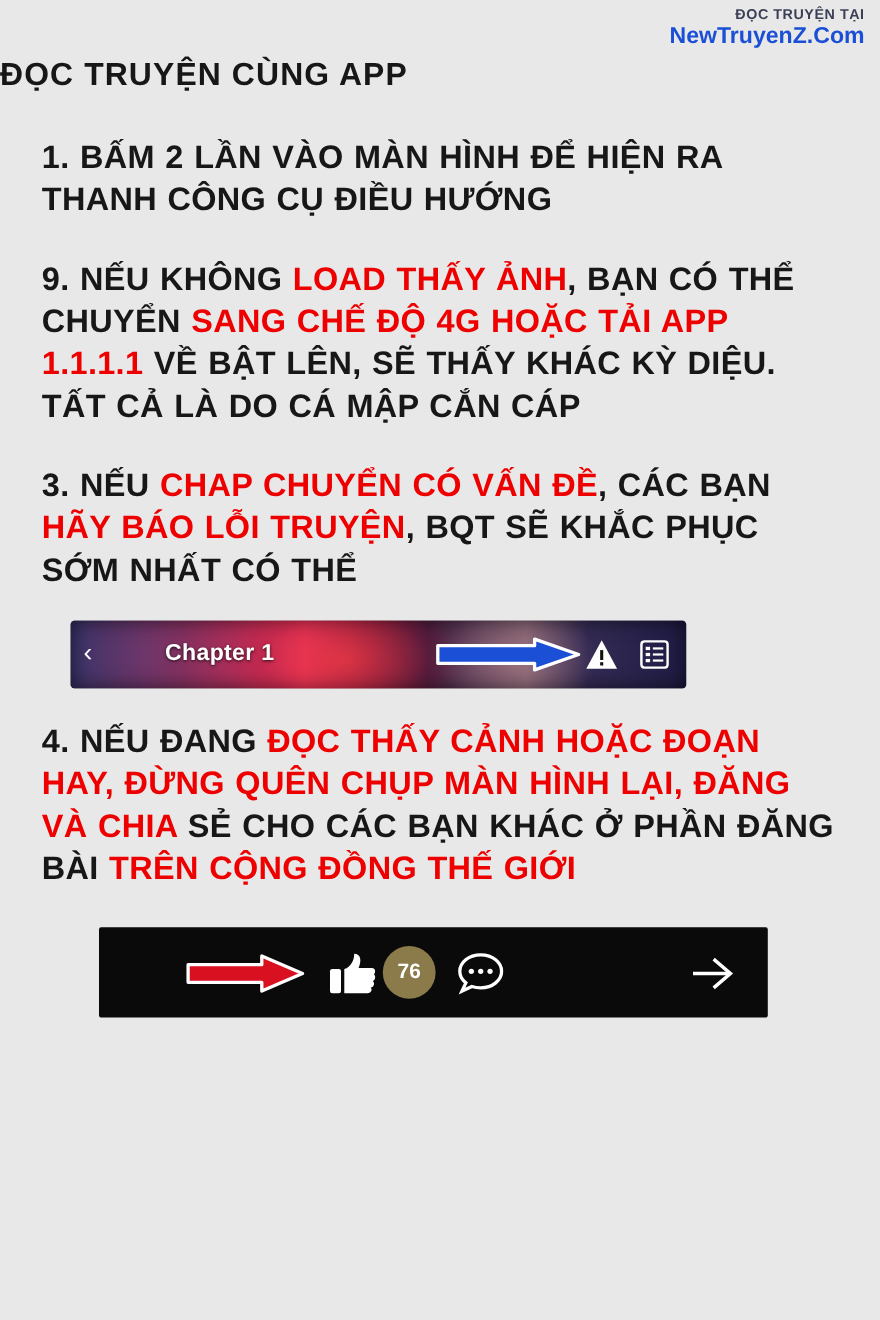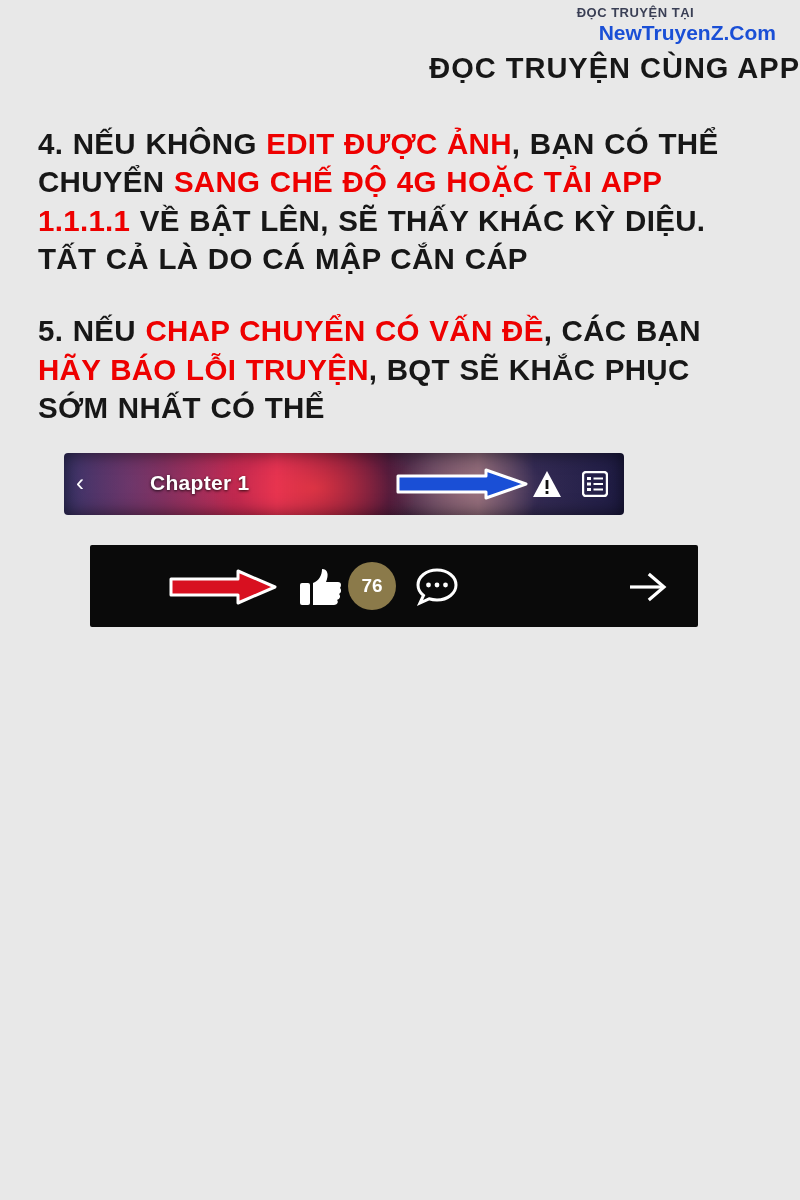--- a/index.html
+++ b/index.html
@@ -13,40 +13,40 @@
     font-family: "Liberation Sans", sans-serif;
     color: #1a1a1a;
     position: relative;
     overflow: hidden;
   }
 
   
   .watermark {
     position: absolute;
     top: 6px;
-    right: 24px;
-    text-align: left;
+    right: 14px;
+    text-align: right;
     line-height: 1.15;
   }
   .watermark .wm-small {
     font-size: 13px;
     font-weight: bold;
     color: #3a3f55;
     letter-spacing: 0.5px;
   }
   .watermark .wm-big {
     font-size: 21px;
     font-weight: bold;
     color: #1a4fd6;
     letter-spacing: 0px;
     margin-left: 22px;
   }
 
   .page-title {
-    text-align: right;
+    text-align: left;
     font-size: 29px;
     font-weight: bold;
     letter-spacing: 1px;
     margin: 52px 0 0 0;
     color: #171717;
   }
 
   .content {
     padding: 0 38px;
     margin-top: 40px;
@@ -181,24 +181,25 @@
 
 <div class="watermark">
   <div class="wm-small">ĐỌC TRUYỆN TẠI</div>
   <div class="wm-big">NewTruyenZ.Com</div>
 </div>
 
 <h1 class="page-title">ĐỌC TRUYỆN CÙNG APP</h1>
 
 <div class="content">
 
-
-  <p class="para" id="item-2"><span>4. NẾU KHÔNG </span><span class="hl">EDIT ĐƯỢC ẢNH</span><span>, BẠN CÓ THỂ CHUYỂN </span><span class="hl">SANG CHẾ ĐỘ 4G HOẶC TẢI APP 1.1.1.1</span><span> VỀ BẬT LÊN, SẼ THẤY KHÁC KỲ DIỆU. TẤT CẢ LÀ DO CÁ MẬP CẮN CÁP</span></p>
-
-  <p class="para tight" id="item-3"><span>5. NẾU </span><span class="hl">CHAP CHUYỂN CÓ VẤN ĐỀ</span><span>, CÁC BẠN </span><span class="hl">HÃY BÁO LỖI TRUYỆN</span><span>, BQT SẼ KHẮC PHỤC SỚM NHẤT CÓ THỂ</span></p>
+  <p class="para" id="item-1"><span>1. BẤM 2 LẦN VÀO MÀN HÌNH ĐỂ HIỆN RA THANH CÔNG CỤ ĐIỀU HƯỚNG</span></p>
+
+  <p class="para" id="item-2"><span>9. NẾU KHÔNG </span><span class="hl">LOAD THẤY ẢNH</span><span>, BẠN CÓ THỂ CHUYỂN </span><span class="hl">SANG CHẾ ĐỘ 4G HOẶC TẢI APP 1.1.1.1</span><span> VỀ BẬT LÊN, SẼ THẤY KHÁC KỲ DIỆU. TẤT CẢ LÀ DO CÁ MẬP CẮN CÁP</span></p>
+
+  <p class="para tight" id="item-3"><span>3. NẾU </span><span class="hl">CHAP CHUYỂN CÓ VẤN ĐỀ</span><span>, CÁC BẠN </span><span class="hl">HÃY BÁO LỖI TRUYỆN</span><span>, BQT SẼ KHẮC PHỤC SỚM NHẤT CÓ THỂ</span></p>
 
   <div class="chapter-bar-wrap">
     <div class="chapter-bar">
       <div class="glow"></div>
       <div class="glow2"></div>
       <div class="cb-back">‹</div>
       <div class="cb-label">Chapter 1</div>
       <div class="cb-arrow">
         <svg viewBox="0 0 136 34" width="136" height="34">
           <polygon points="4,9 92,9 92,3 132,17 92,31 92,25 4,25" fill="#1a4fd6" stroke="#ffffff" stroke-width="3" stroke-linejoin="round"></polygon>
@@ -218,20 +219,21 @@
           <rect x="5" y="11.5" width="4" height="3" fill="#ffffff"></rect>
           <rect x="5" y="17" width="4" height="3" fill="#ffffff"></rect>
           <rect x="11.5" y="6.5" width="9.5" height="2" fill="#ffffff"></rect>
           <rect x="11.5" y="12" width="9.5" height="2" fill="#ffffff"></rect>
           <rect x="11.5" y="17.5" width="9.5" height="2" fill="#ffffff"></rect>
         </svg>
       </div>
     </div>
   </div>
 
+  <p class="para" id="item-4"><span>4. NẾU ĐANG </span><span class="hl">ĐỌC THẤY CẢNH HOẶC ĐOẠN HAY, ĐỪNG QUÊN CHỤP MÀN HÌNH LẠI, ĐĂNG VÀ CHIA</span><span> SẺ CHO CÁC BẠN KHÁC Ở PHẦN ĐĂNG BÀI </span><span class="hl">TRÊN CỘNG ĐỒNG THẾ GIỚI</span></p>
 
 
 </div>
 
 <div class="action-bar-wrap">
   <div class="action-bar">
     <div class="ab-arrow">
       <svg viewBox="0 0 110 40" width="110" height="40">
         <polygon points="3,12 70,12 70,4 107,20 70,36 70,28 3,28" fill="#d81020" stroke="#ffffff" stroke-width="3" stroke-linejoin="round"></polygon>
       </svg>

